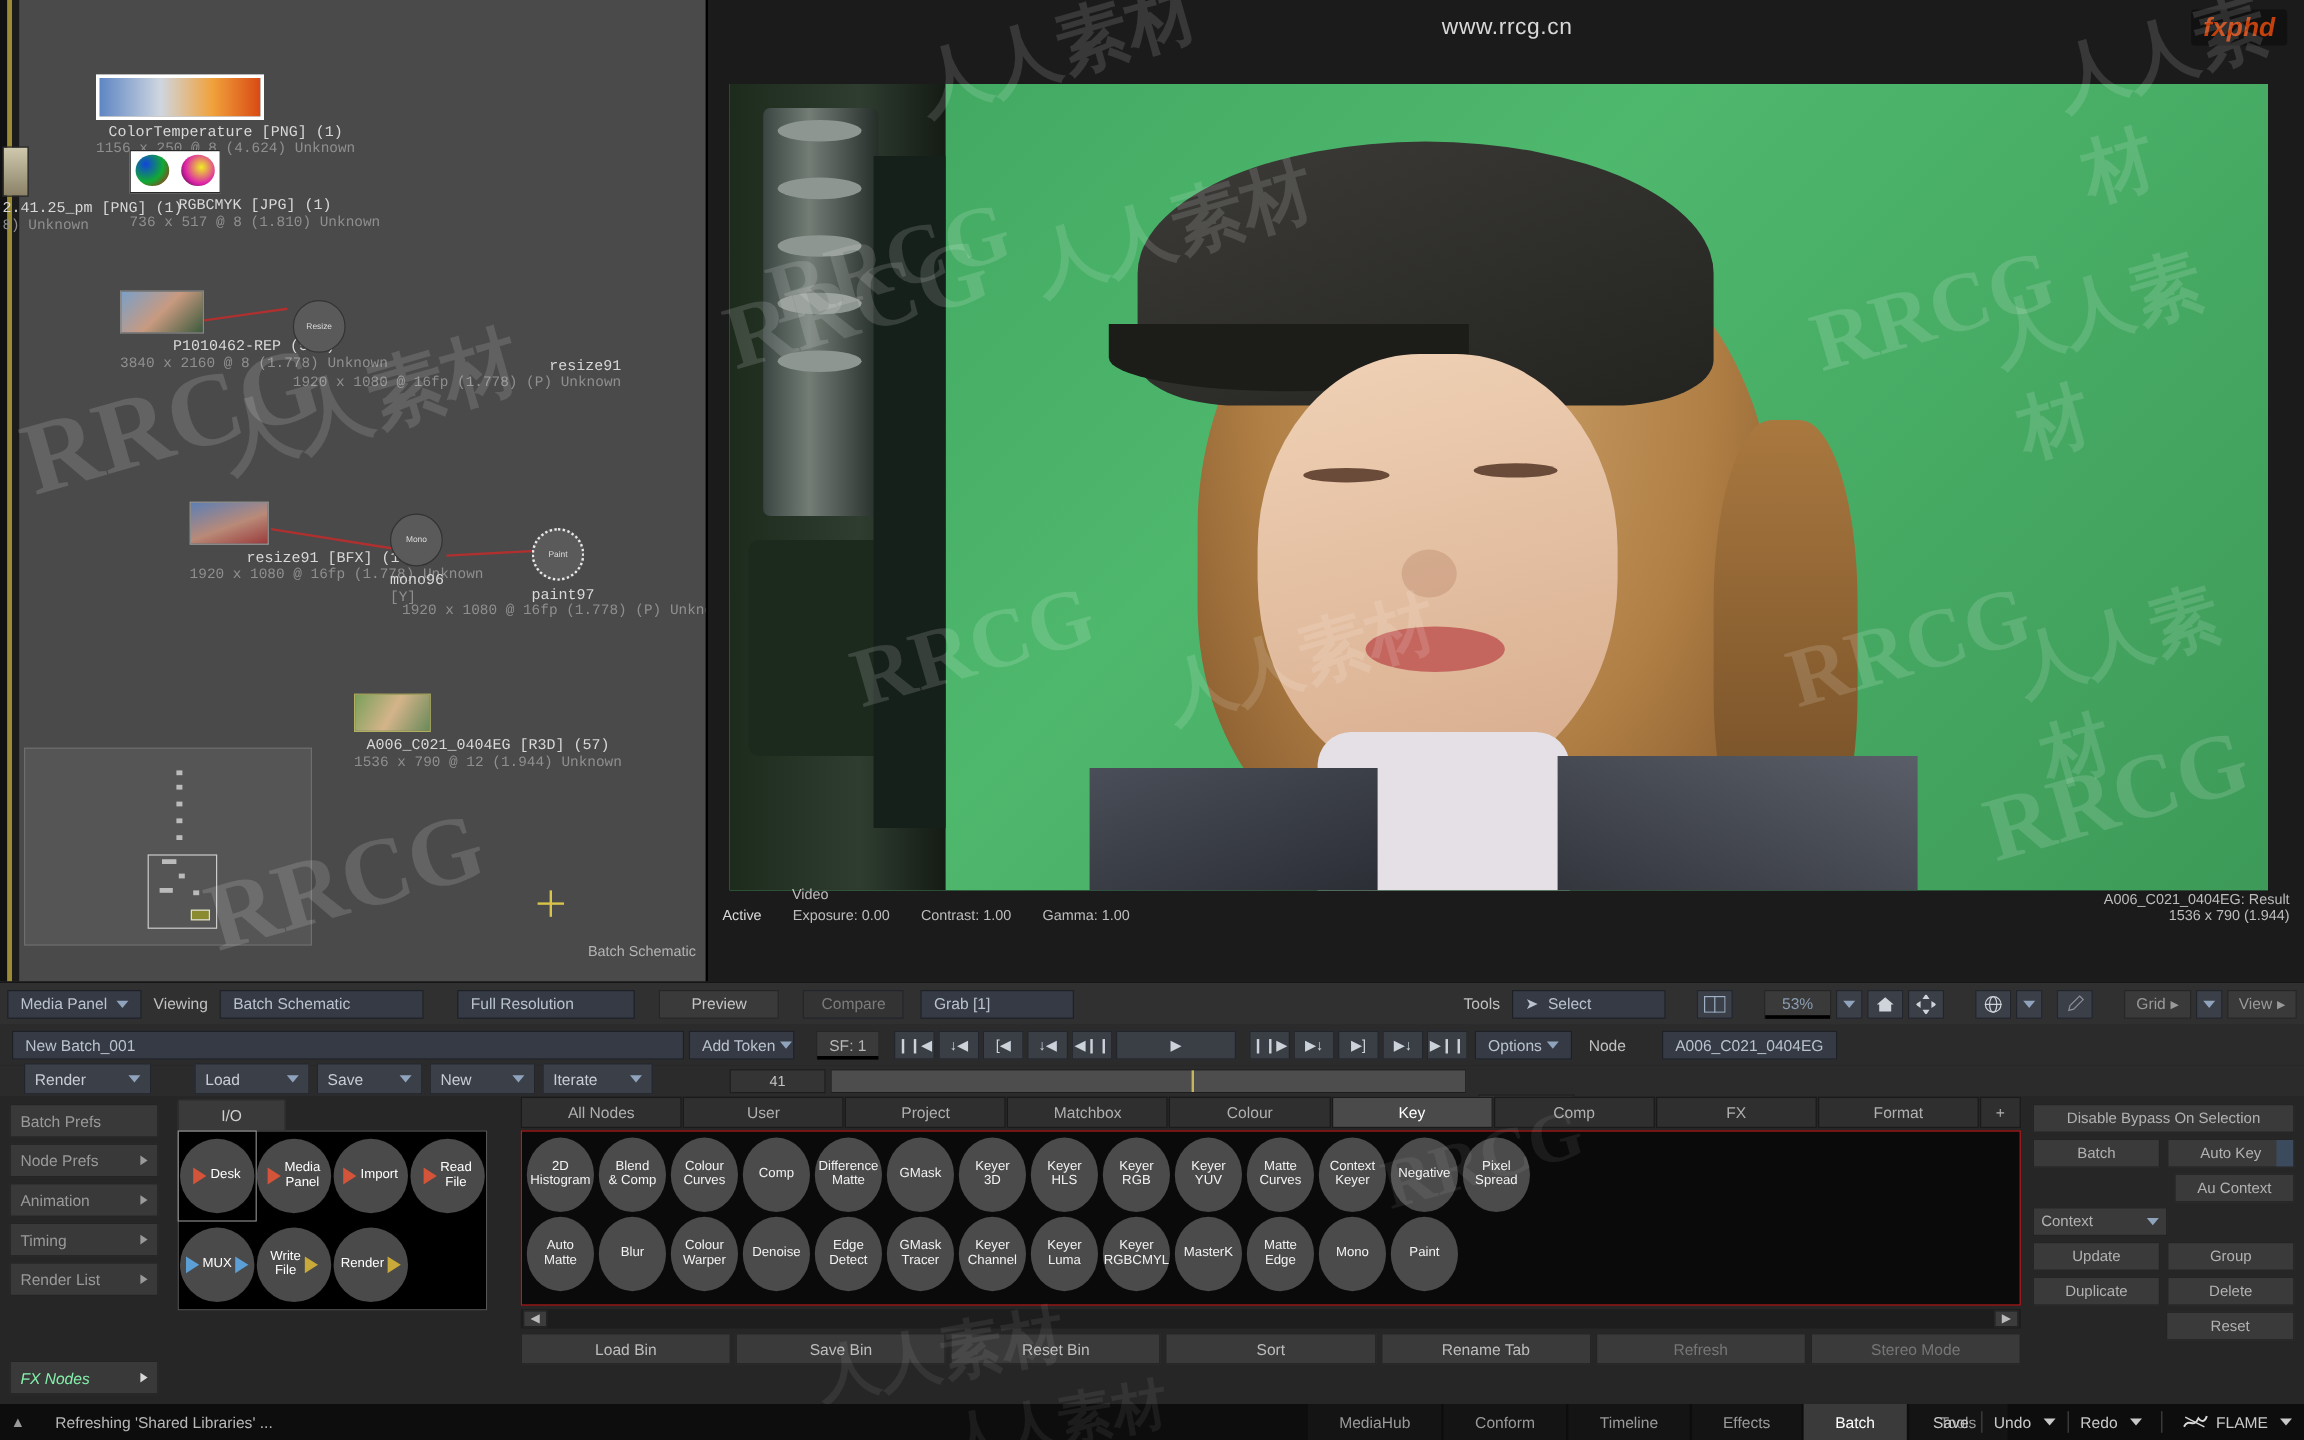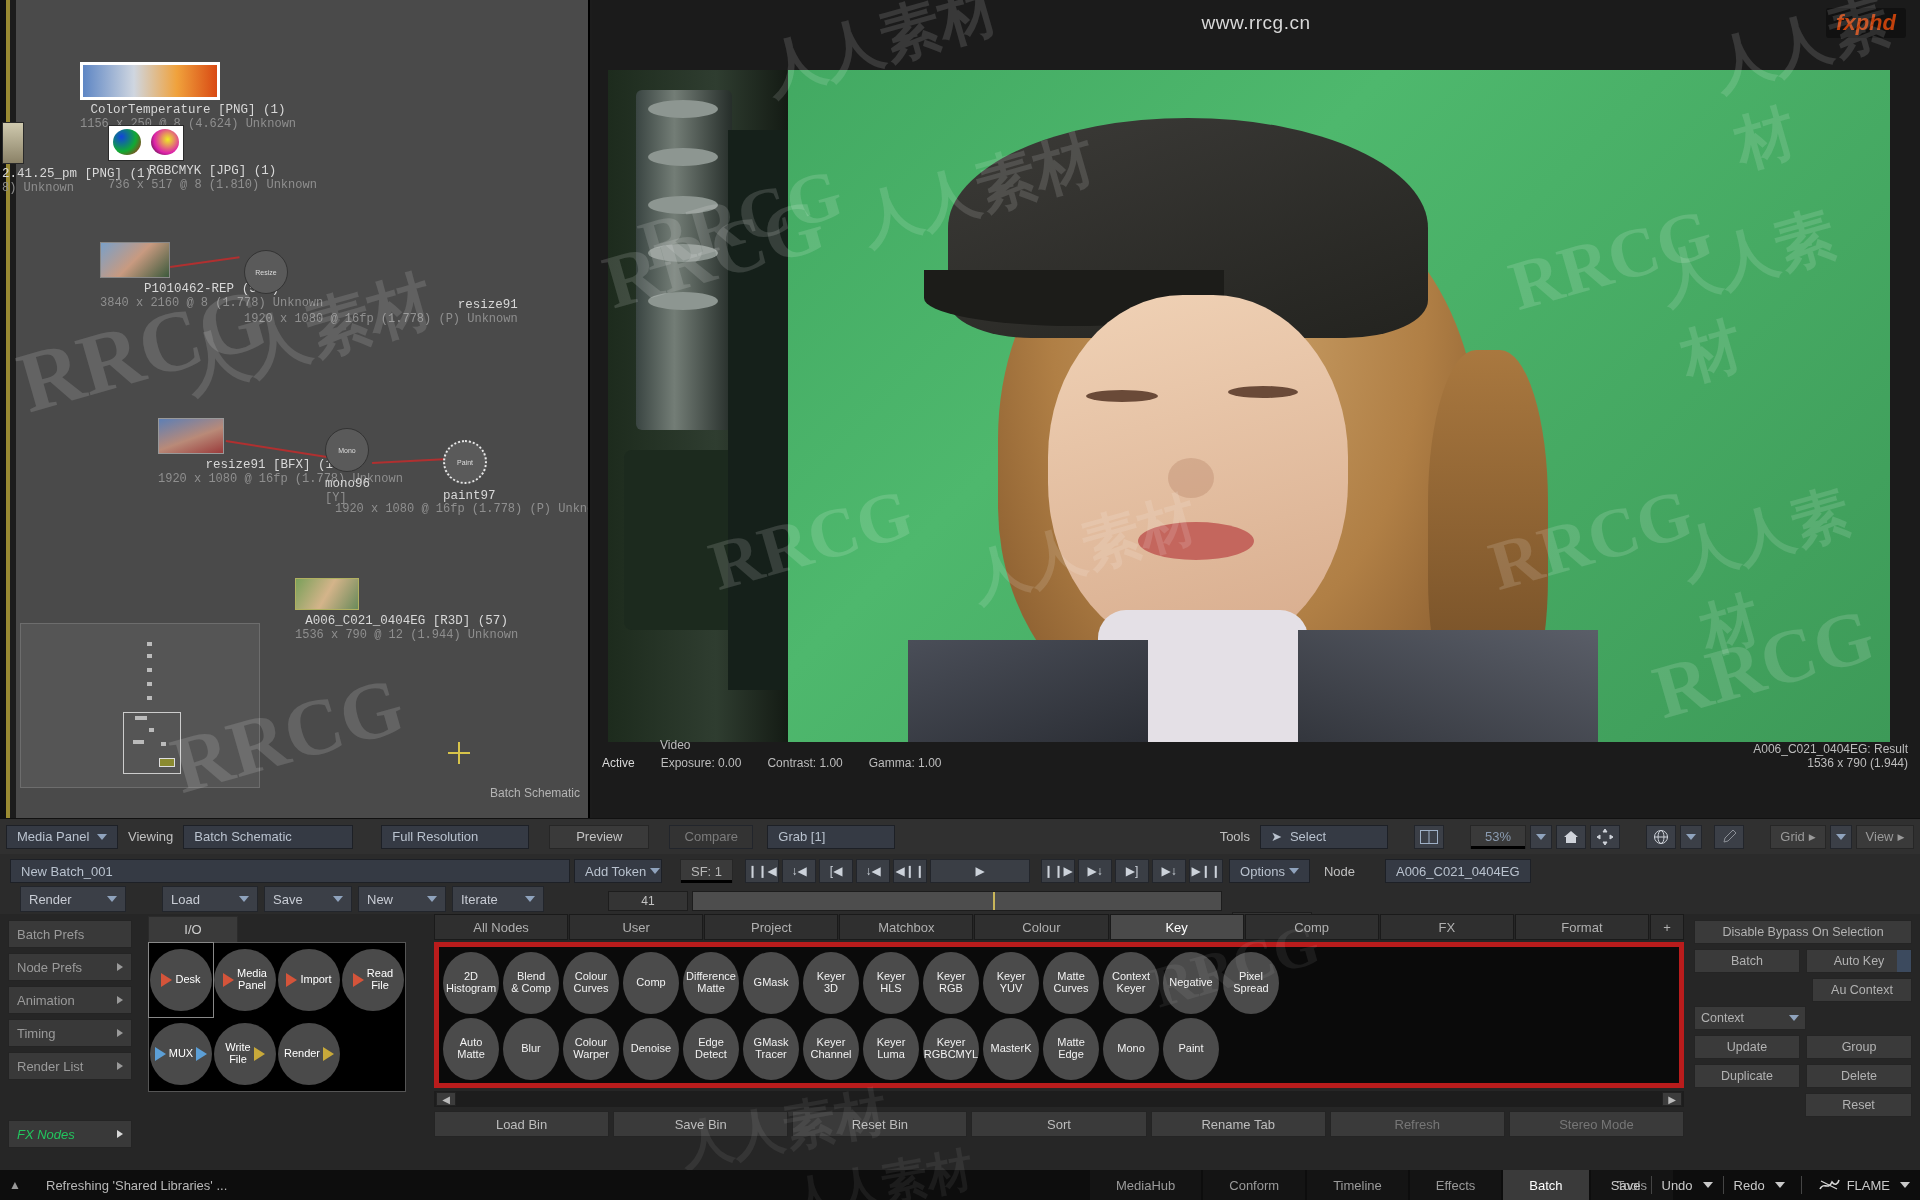--- a/index.html
+++ b/index.html
@@ -116,21 +116,21 @@
   .tri-r.gold { border-left-color:#c8a93a; }
   .sel-outline { outline:1px solid #888; outline-offset:0; }
 
   
   #nodebin { position:absolute; left:434px; top:0; width:1250px; height:256px; }
   #bintabs { display:flex; height:26px; gap:1px; }
   .bintab { flex:1; background:#2f2f2f; border:1px solid #1a1a1a; color:#b0b0b0;
     display:flex;align-items:center;justify-content:center; font-size:13px; }
   .bintab.sel { background:#4a4a4a; color:#fff; }
   .bintab.plus { flex:0 0 34px; }
-  #binbody { margin-top:2px; height:146px; background:#0a0a0a; border:5px solid #b91c1c;
+  #binbody { margin-top:2px; height:146px; background:#0a0a0a; border:1px solid #b91c1c;
     padding:5px 4px; display:flex; flex-direction:column; gap:4px; }
   .binrow { display:flex; gap:4px; }
   .nodebtn { width:56px; height:62px; border-radius:50%; background:#4b4b4b;
     color:#f2f2f2; font-size:11px; line-height:1.08; text-align:center;
     display:flex; align-items:center; justify-content:center; padding:0 2px; }
   #binscroll { margin-top:3px; height:16px; background:#1d1d1d; display:flex; align-items:center;
     justify-content:space-between; padding:0 2px; }
   .sarrow { width:20px;height:14px;background:#3c3c3c;border:1px solid #222;color:#bbb;
     display:flex;align-items:center;justify-content:center;font-size:10px; }
   #binbottom { margin-top:4px; display:flex; gap:4px; height:26px; }
@@ -505,21 +505,21 @@
       <span class="arrow-r"></span>
     </div>
     <div class="sidebtn">
       <span>Timing</span>
       <span class="arrow-r"></span>
     </div>
     <div class="sidebtn">
       <span>Render List</span>
       <span class="arrow-r"></span>
     </div>
-    <div class="sidebtn" style="margin-top:40px;color:#22c55e;font-style:italic;">
+    <div class="sidebtn" style="margin-top:54px;color:#86efac;font-style:italic;">
       <span>FX Nodes</span>
       <span class="arrow-r" style="border-left-color:#d8d8d8;"></span>
     </div>
   </div>
 
   <div id="iopanel">
     <div id="iotab">I/O</div>
     <div id="iobody">
       <div class="ionode sel-outline">
         <div class="iocirc">

